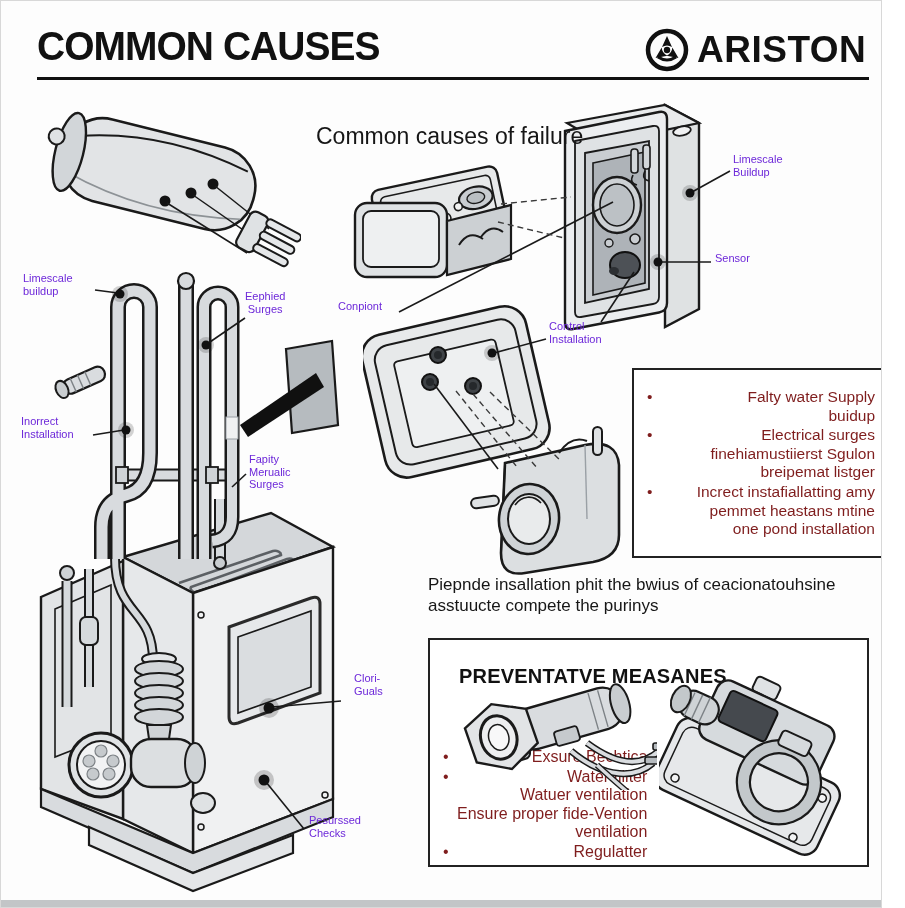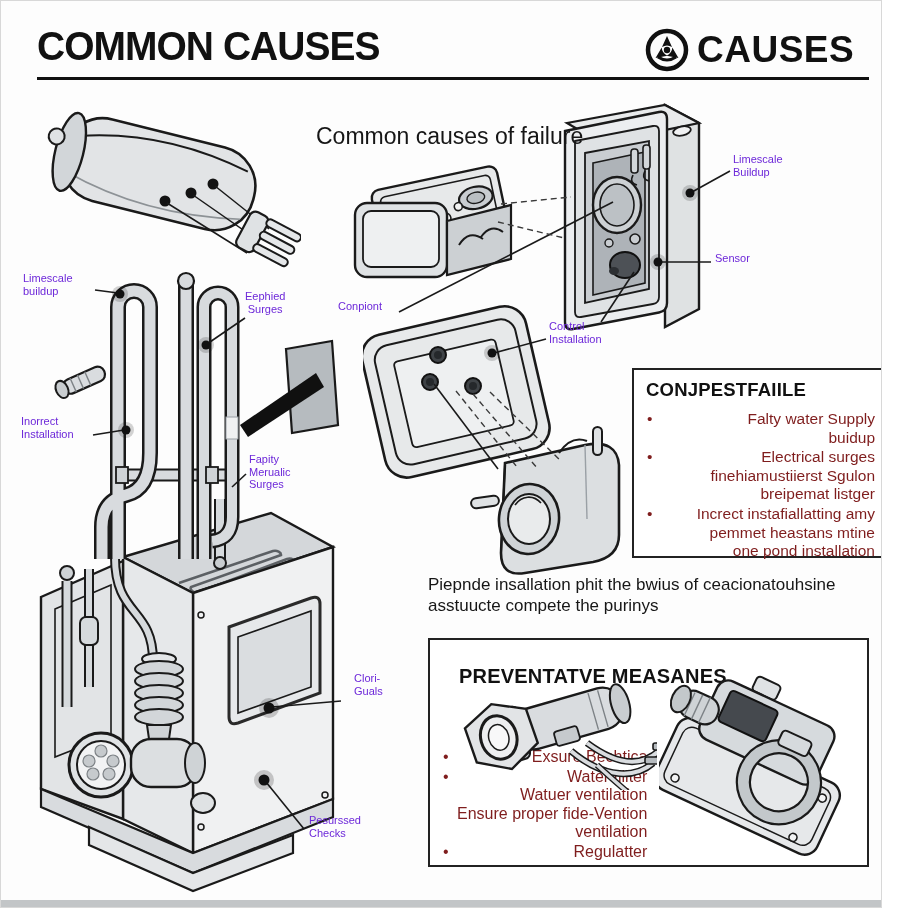--- a/index.html
+++ b/index.html
@@ -49,21 +49,21 @@
   <div class="txt title">COMMON CAUSES</div>
   <div class="abs brandwrap">
     <svg width="46" height="46" viewBox="0 0 46 46">
       <circle cx="23" cy="23" r="19" fill="none" stroke="#111" stroke-width="4.5"></circle>
       <circle cx="23" cy="23" r="3.2" fill="#111"></circle>
       <path d="M23,9 L28,20 Q23,17 18,20 Z" fill="#111"></path>
       <path d="M23,9 L28,20 Q23,17 18,20 Z" fill="#111" transform="rotate(125 23 23)"></path>
       <path d="M23,9 L28,20 Q23,17 18,20 Z" fill="#111" transform="rotate(235 23 23)"></path>
       <path d="M14,30 Q23,36 32,30" fill="none" stroke="#111" stroke-width="3"></path>
     </svg>
-    <span class="brandtxt">CAUSES</span>
+    <span class="brandtxt">ARISTON</span>
   </div>
   <div class="abs rule"></div>
 
   <div class="txt section-title">Common causes of failure</div>
 
   <svg class="ill" style="left:30px;top:496px;" width="318" height="396" viewBox="0 0 318 396">
     <polygon points="92,60 240,16 302,50 162,96" fill="#d4d7da" stroke="#1a1a1a" stroke-width="2.4"></polygon>
     <path d="M148,86 L242,54 a6,4 0 0 1 8,4 L160,90 a6,4 0 0 0 8,5 L256,62 a6,4 0 0 1 8,5 L176,98" fill="none" stroke="#5c6064" stroke-width="2.6"></path>
     <path d="M189,2 L189,64" stroke="#1a1a1a" stroke-width="12"></path>
     <path d="M189,2 L189,64" stroke="#d6dadd" stroke-width="8"></path>
@@ -306,21 +306,20 @@
 Installation</div>
   <div class="txt callout" id="lb-limescale-right">Limescale
 Buildup</div>
   <div class="txt callout" id="lb-sensor">Sensor</div>
   <div class="txt callout" id="lb-clori">Clori-
 Guals</div>
   <div class="txt callout" id="lb-pesurssed">Pesurssed
 Checks</div>
 
   <div class="box" id="failure-box">
-    <h3>CONJPESTFAIILE</h3>
     <ul class="blist">
       <li>Falty water Supply
 buidup</li>
       <li>Electrical surges
 finehiamustiierst Sgulon
 breipemat listger</li>
       <li>Increct instafiallatting amy
 pemmet heastans mtine
 one pond installation</li>
     </ul>

